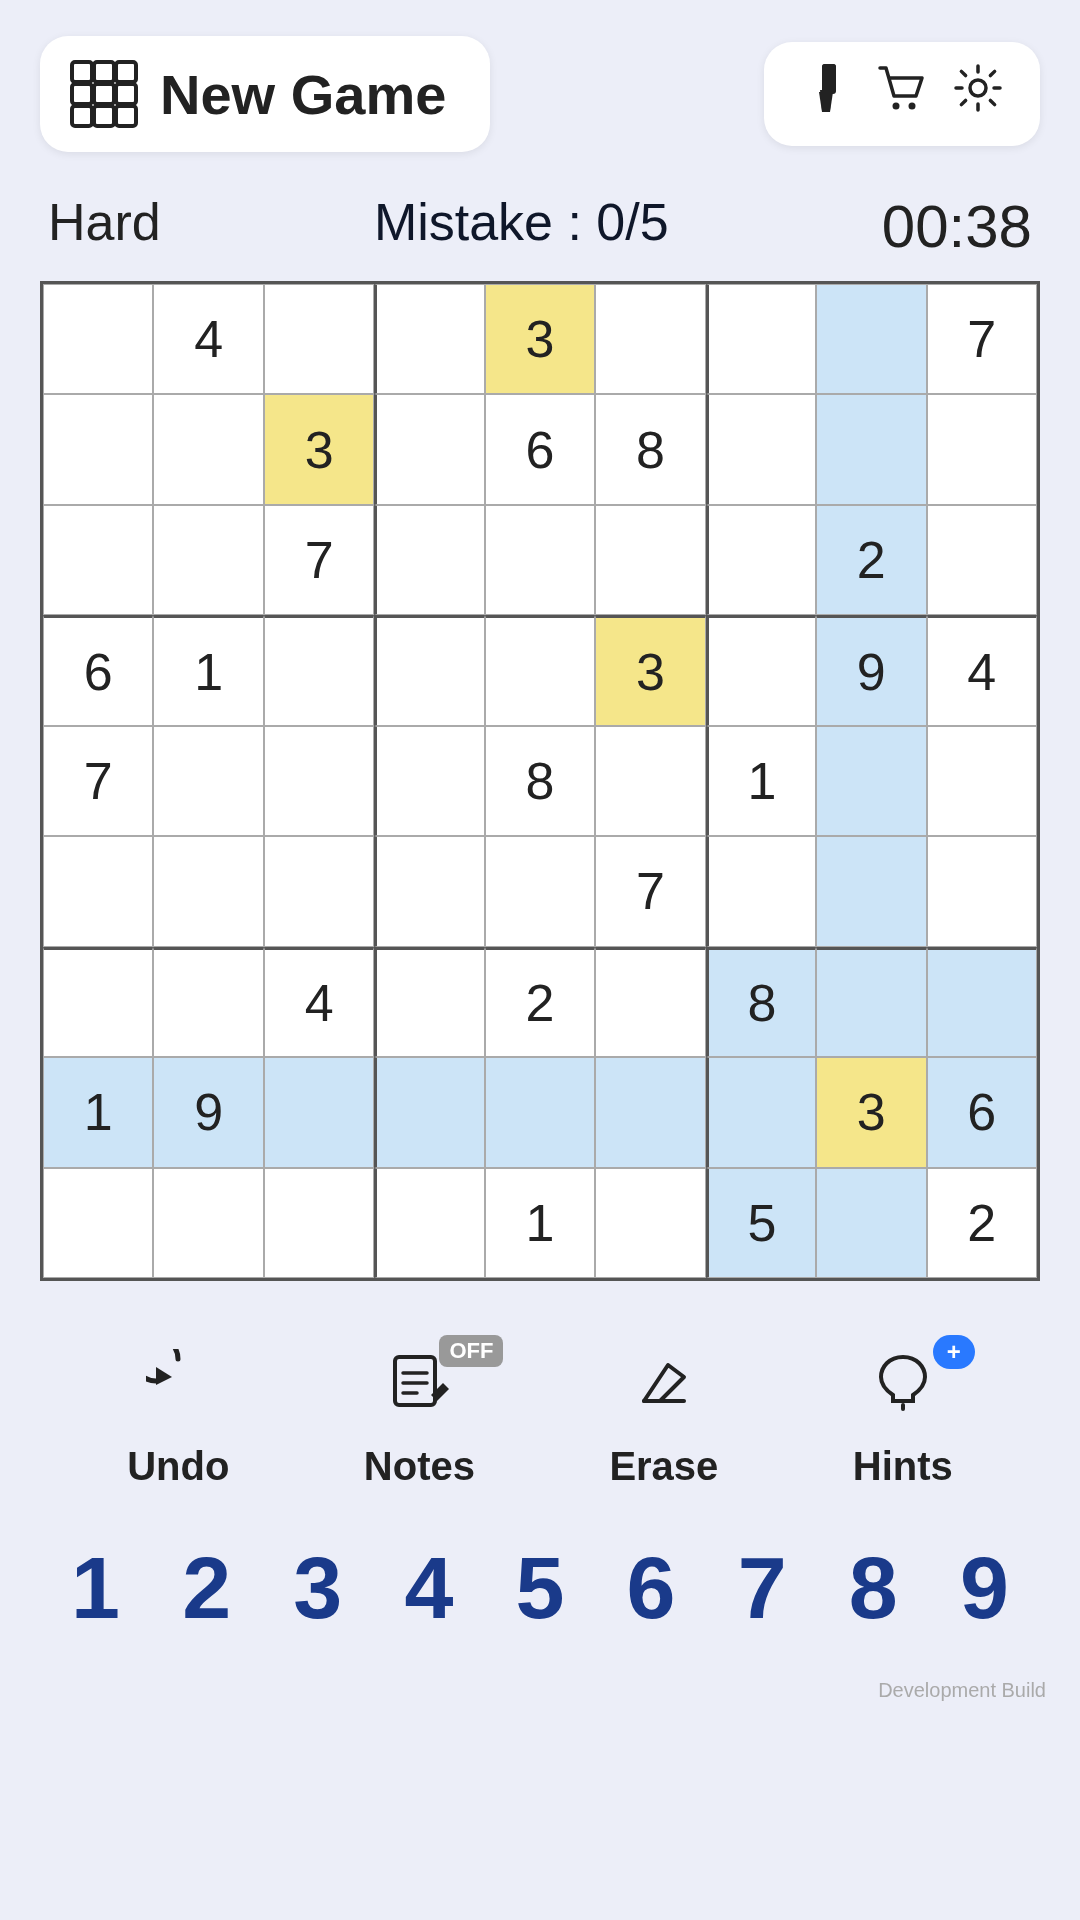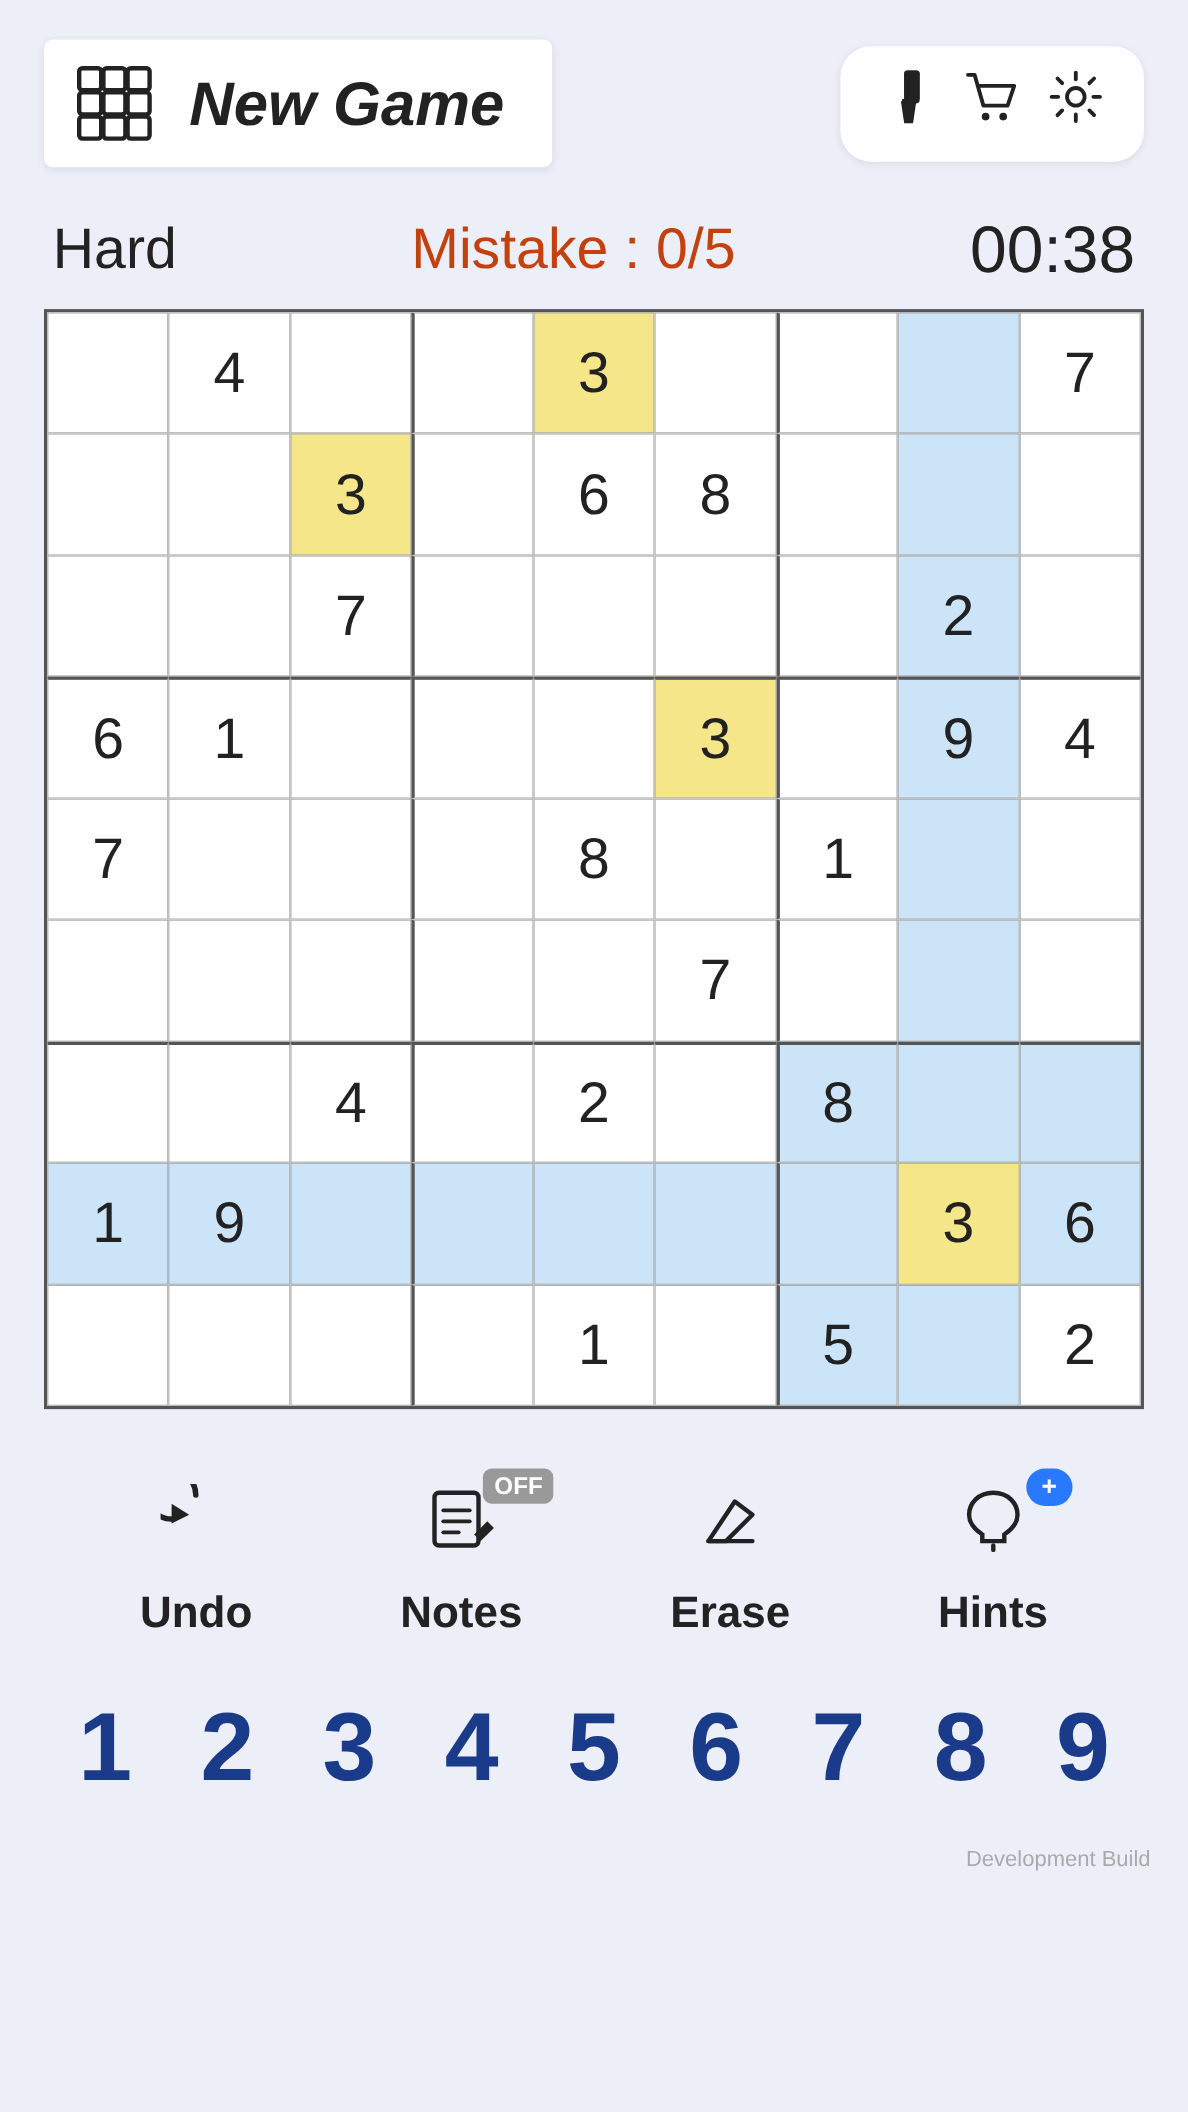--- a/index.html
+++ b/index.html
@@ -18,28 +18,27 @@
     .header {
       width: 100%;
       display: flex;
       justify-content: space-between;
       align-items: center;
       padding: 36px 40px 24px 40px;
     }
     .new-game-btn {
       display: flex;
       align-items: center;
-      gap: 32px;
+      gap: 20px;
       background: white;
-      border-radius: 8px;
+      border-radius: 28px;
       padding: 22px 44px 22px 28px;
       cursor: pointer;
       border: none;
       box-shadow: 0 2px 8px rgba(0,0,0,0.08);
-      font-style: italic;
     }
     .grid-icon {
       width: 72px;
       height: 72px;
     }
     .new-game-label {
       font-size: 56px;
       font-weight: 700;
       color: #222;
     }
@@ -56,32 +55,32 @@
       font-size: 52px;
       color: #222;
       cursor: pointer;
     }
 
     
     .status-bar {
       width: 100%;
       display: flex;
       justify-content: space-between;
-      align-items: center;
+      align-items: flex-start;
       padding: 16px 48px 20px 48px;
     }
     .status-difficulty {
       font-size: 52px;
       font-weight: 500;
       color: #222;
     }
     .status-mistakes {
       font-size: 52px;
       font-weight: 500;
-      color: #c2410c;
+      color: #0f172a;
     }
     .status-timer {
       font-size: 60px;
       font-weight: 500;
       color: #222;
     }
 
     
     .sudoku-wrapper {
       width: 1000px;

